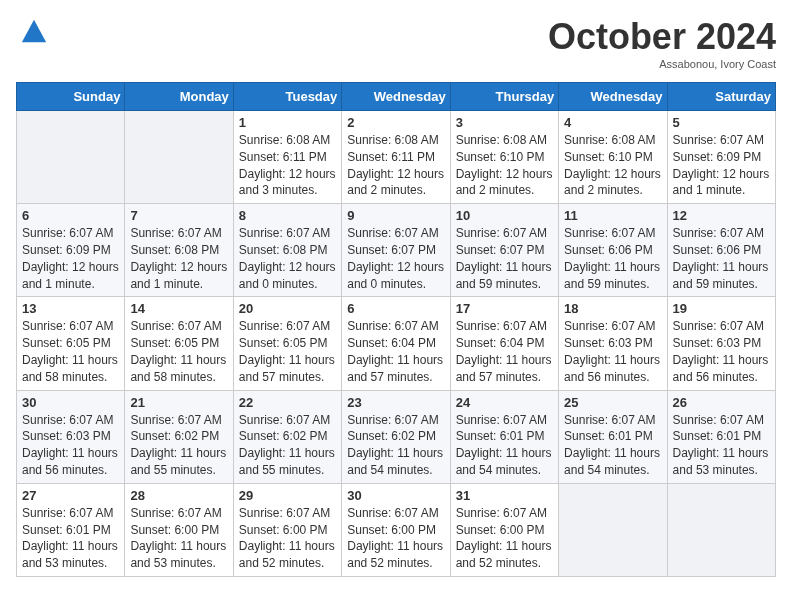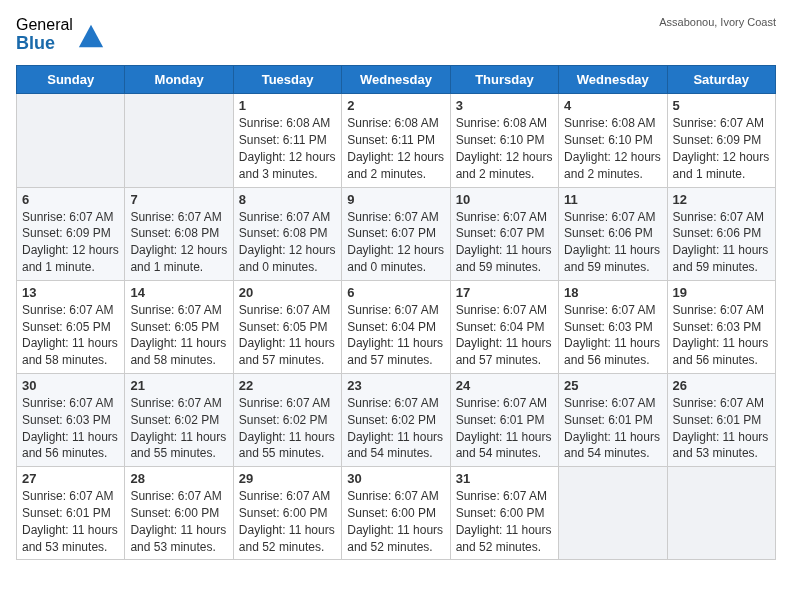--- a/index.html
+++ b/index.html
@@ -51,21 +51,21 @@
       width: 100%;
       border-collapse: collapse;
       border: 1px solid #ccc;
     }
     .calendar th {
       background-color: #2176c7;
       color: #fff;
       font-size: 13px;
       font-weight: bold;
       padding: 6px 4px;
-      text-align: center;
+      text-align: right;
       border: 1px solid #1a5fa0;
     }
     .calendar td {
       vertical-align: top;
       border: 1px solid #ccc;
       padding: 4px 5px;
       width: 108px;
       min-height: 80px;
       font-size: 10.5px;
       color: #333;
@@ -90,29 +90,26 @@
     }
     .empty-cell {
       background: #f0f2f5 !important;
     }
   </style>
 </head>
 <body>
 
 <div class="header">
   <div class="logo">
-    <div class="logo-text">
-      <span>General</span>
-      <span class="logo-blue">Blue</span>
-    </div>
     <svg class="logo-icon" viewBox="0 0 30 30">
       <polygon points="2,28 15,4 28,28" fill="#2176c7"></polygon>
     </svg>
   </div>
   <div class="title-block">
+    <div class="month-title">October 2024</div>
     <div class="location">Assabonou, Ivory Coast</div>
   </div>
 </div>
 
 <table class="calendar">
   <thead>
     <tr>
     <th>Sunday</th>
         <th>Monday</th>
         <th>Tuesday</th>

